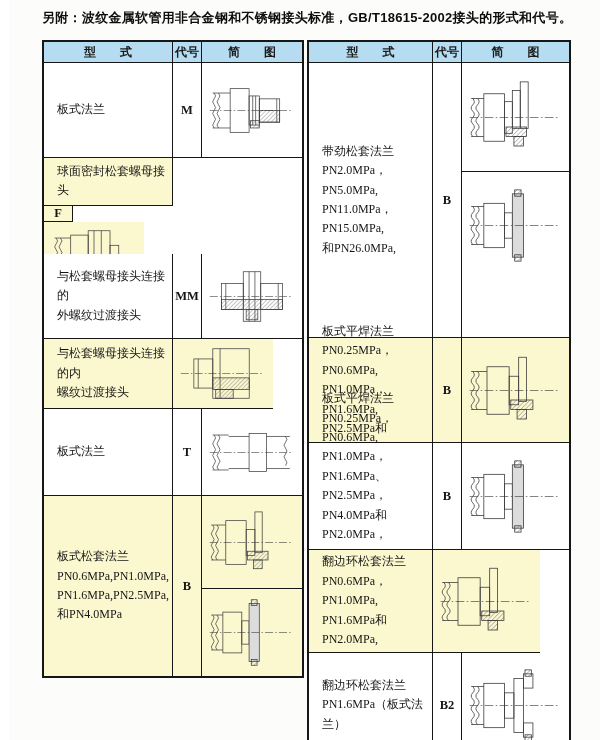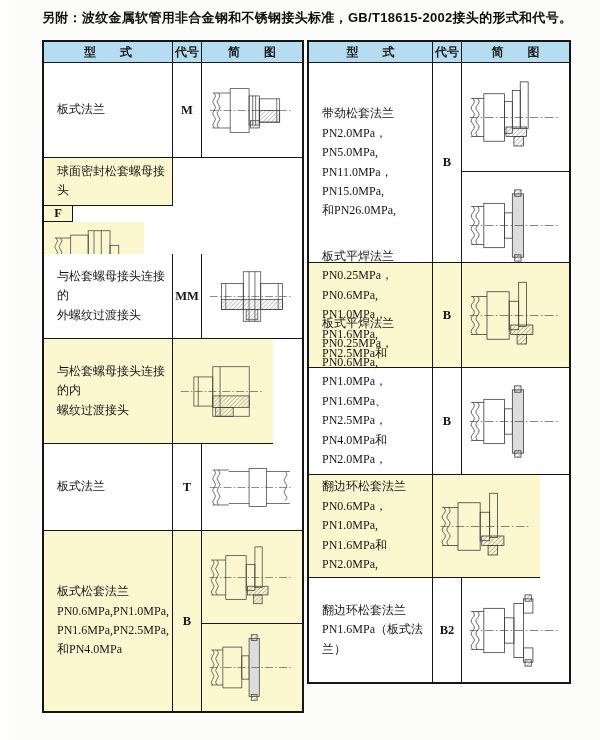--- a/index.html
+++ b/index.html
@@ -148,21 +148,21 @@
                 <rect x="48" y="12" width="24" height="68" fill="none" stroke="#3c3c3c"></rect>
                 <line x1="56" y1="12" x2="56" y2="80" stroke="#3c3c3c"></line>
                 <line x1="64" y1="12" x2="64" y2="80" stroke="#3c3c3c"></line>
                 <rect x="18" y="50" width="84" height="14" fill="url(#h3)" stroke="#3c3c3c"></rect>
                 <rect x="52" y="64" width="16" height="14" fill="url(#h3)" stroke="#3c3c3c"></rect>
                 <line x1="2" y1="46" x2="116" y2="46" stroke="#3c3c3c" stroke-width="0.8" stroke-dasharray="11 3 2 3"></line>
               </svg>
             </div>
           </div>
         </div>
-        <div class="trow" style="height: 105px;">
+        <div class="trow" style="height: 70px;">
           <div class="cell c-type hl" style="width: 129px;">与松套螺母接头连接的内
 螺纹过渡接头</div>
           <div class="cell c-diag last hl" style="width: 100px;">
             <div class="diag-sub">
               <svg viewBox="0 0 120 92" width="88" height="67" xmlns="http://www.w3.org/2000/svg">
                 <defs>
                   <pattern id="h4" width="4" height="4" patternUnits="userSpaceOnUse" patternTransform="rotate(45)">
                     <line x1="0" y1="0" x2="0" y2="4" stroke="#666" stroke-width="1"></line>
                   </pattern>
                 </defs>
@@ -250,21 +250,21 @@
             </div>
           </div>
         </div>
       </div>
       <div class="tbl">
         <div class="trow thead">
           <div class="cell" style="width: 124px;">型　　式</div>
           <div class="cell" style="width: 29px;">代号</div>
           <div class="cell last" style="width: 107px;">简　　图</div>
         </div>
-        <div class="trow" style="height: 200px;">
+        <div class="trow" style="height: 275px;">
           <div class="cell c-type" style="width: 124px;">带劲松套法兰
 PN2.0MPa，PN5.0MPa,
 PN11.0MPa，PN15.0MPa,
 和PN26.0MPa,</div>
           <div class="cell c-code" style="width: 29px;">B</div>
           <div class="cell c-diag last" style="width: 107px;">
             <div class="diag-sub" style="flex: 0 0 auto; height: 108px;">
               <svg viewBox="0 0 120 92" width="95" height="73" xmlns="http://www.w3.org/2000/svg">
                 <defs>
                   <pattern id="h8" width="4" height="4" patternUnits="userSpaceOnUse" patternTransform="rotate(45)">

